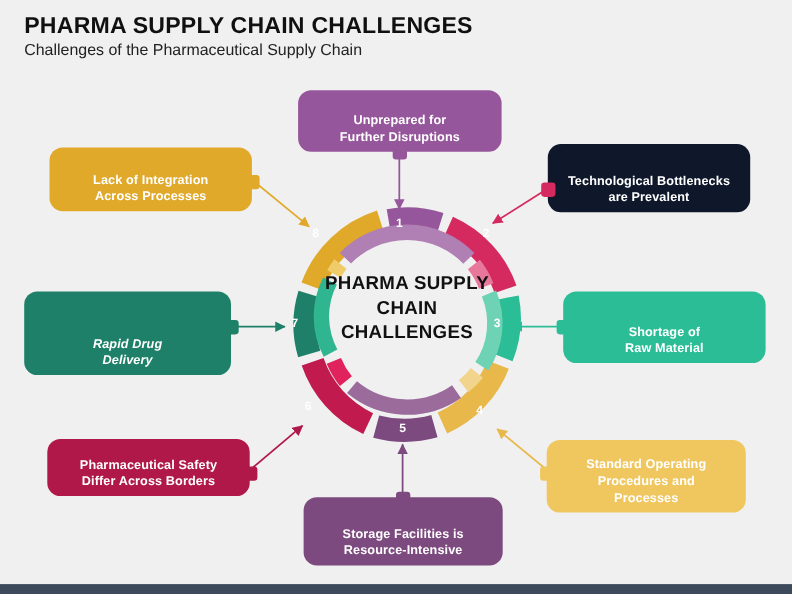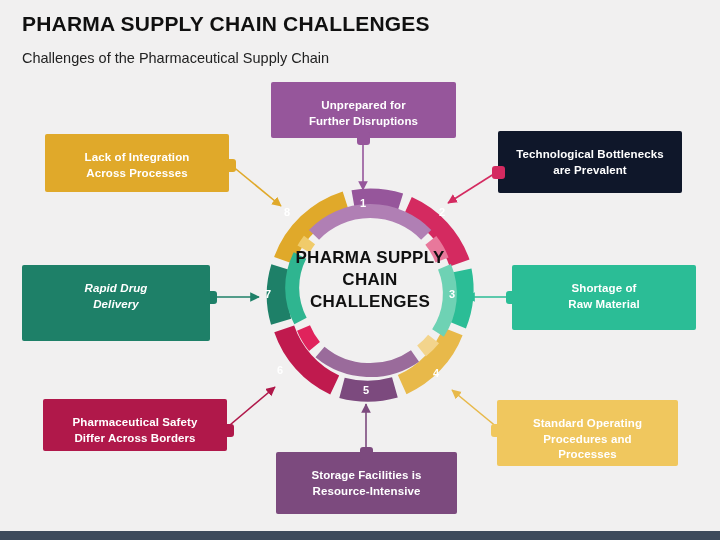--- a/index.html
+++ b/index.html
@@ -11,43 +11,43 @@
   }
   #stage{position:absolute;inset:0;width:720px;height:540px;}
 
   
   #header{position:absolute;left:22px;top:12px;}
   #title{
     font-size:21px;font-weight:bold;color:#101010;
     letter-spacing:.2px;line-height:1.1;margin:0;
   }
   #subtitle{
-    font-size:14.5px;color:#222;margin:16px 0 0 0;line-height:1.1;
+    font-size:14.5px;color:#222;margin:4px 0 0 0;line-height:1.1;
   }
 
   
   #footer-bar{
     position:absolute;left:0;bottom:0;width:720px;height:9px;
     background:#3d4a5c;
   }
 
   
   #connectors{position:absolute;left:0;top:0;width:720px;height:540px;}
   #donut{position:absolute;left:250px;top:180px;width:240px;height:230px;}
 
   
   .box{
     position:absolute;
-    border-radius:2px;
+    border-radius:12px;
     color:#ffffff;
-    display:flex;align-items:flex-start;justify-content:center;
+    display:flex;align-items:flex-end;justify-content:center;
     text-align:center;
     font-size:11.5px;font-weight:bold;
     line-height:1.35;
-    padding:16px 8px;
+    padding:4px 8px;
     box-sizing:border-box;
     letter-spacing:.1px;
   }
   .box span{display:block;}
 
   
   .tail{position:absolute;width:13px;height:13px;border-radius:3px;}
 
   
   .num{

